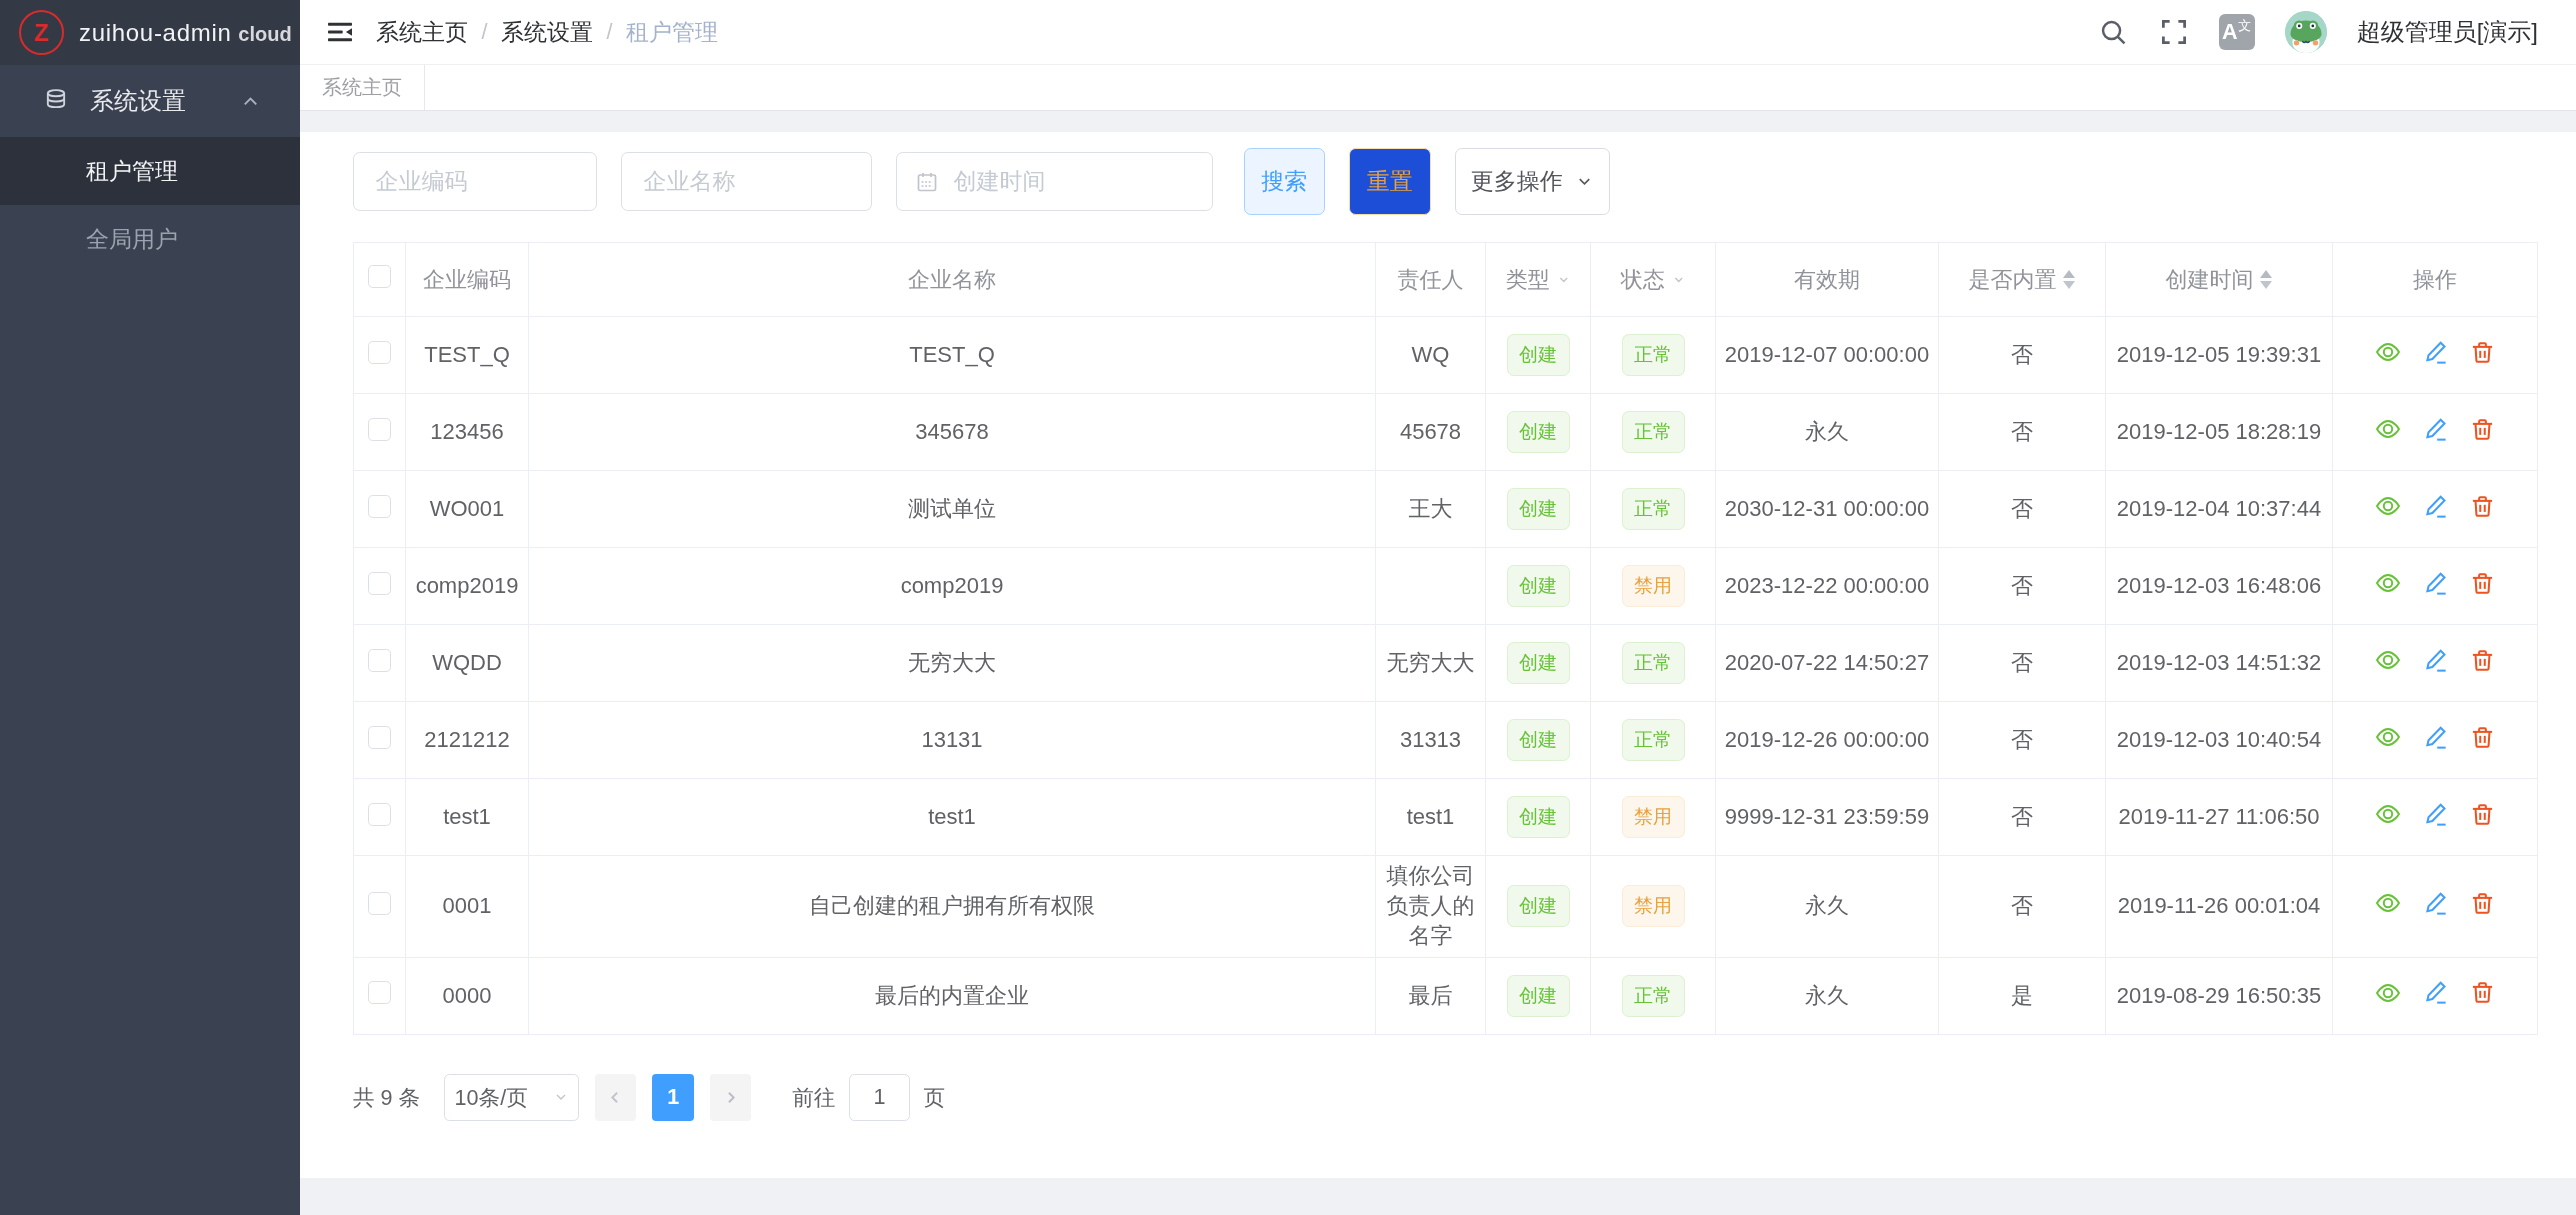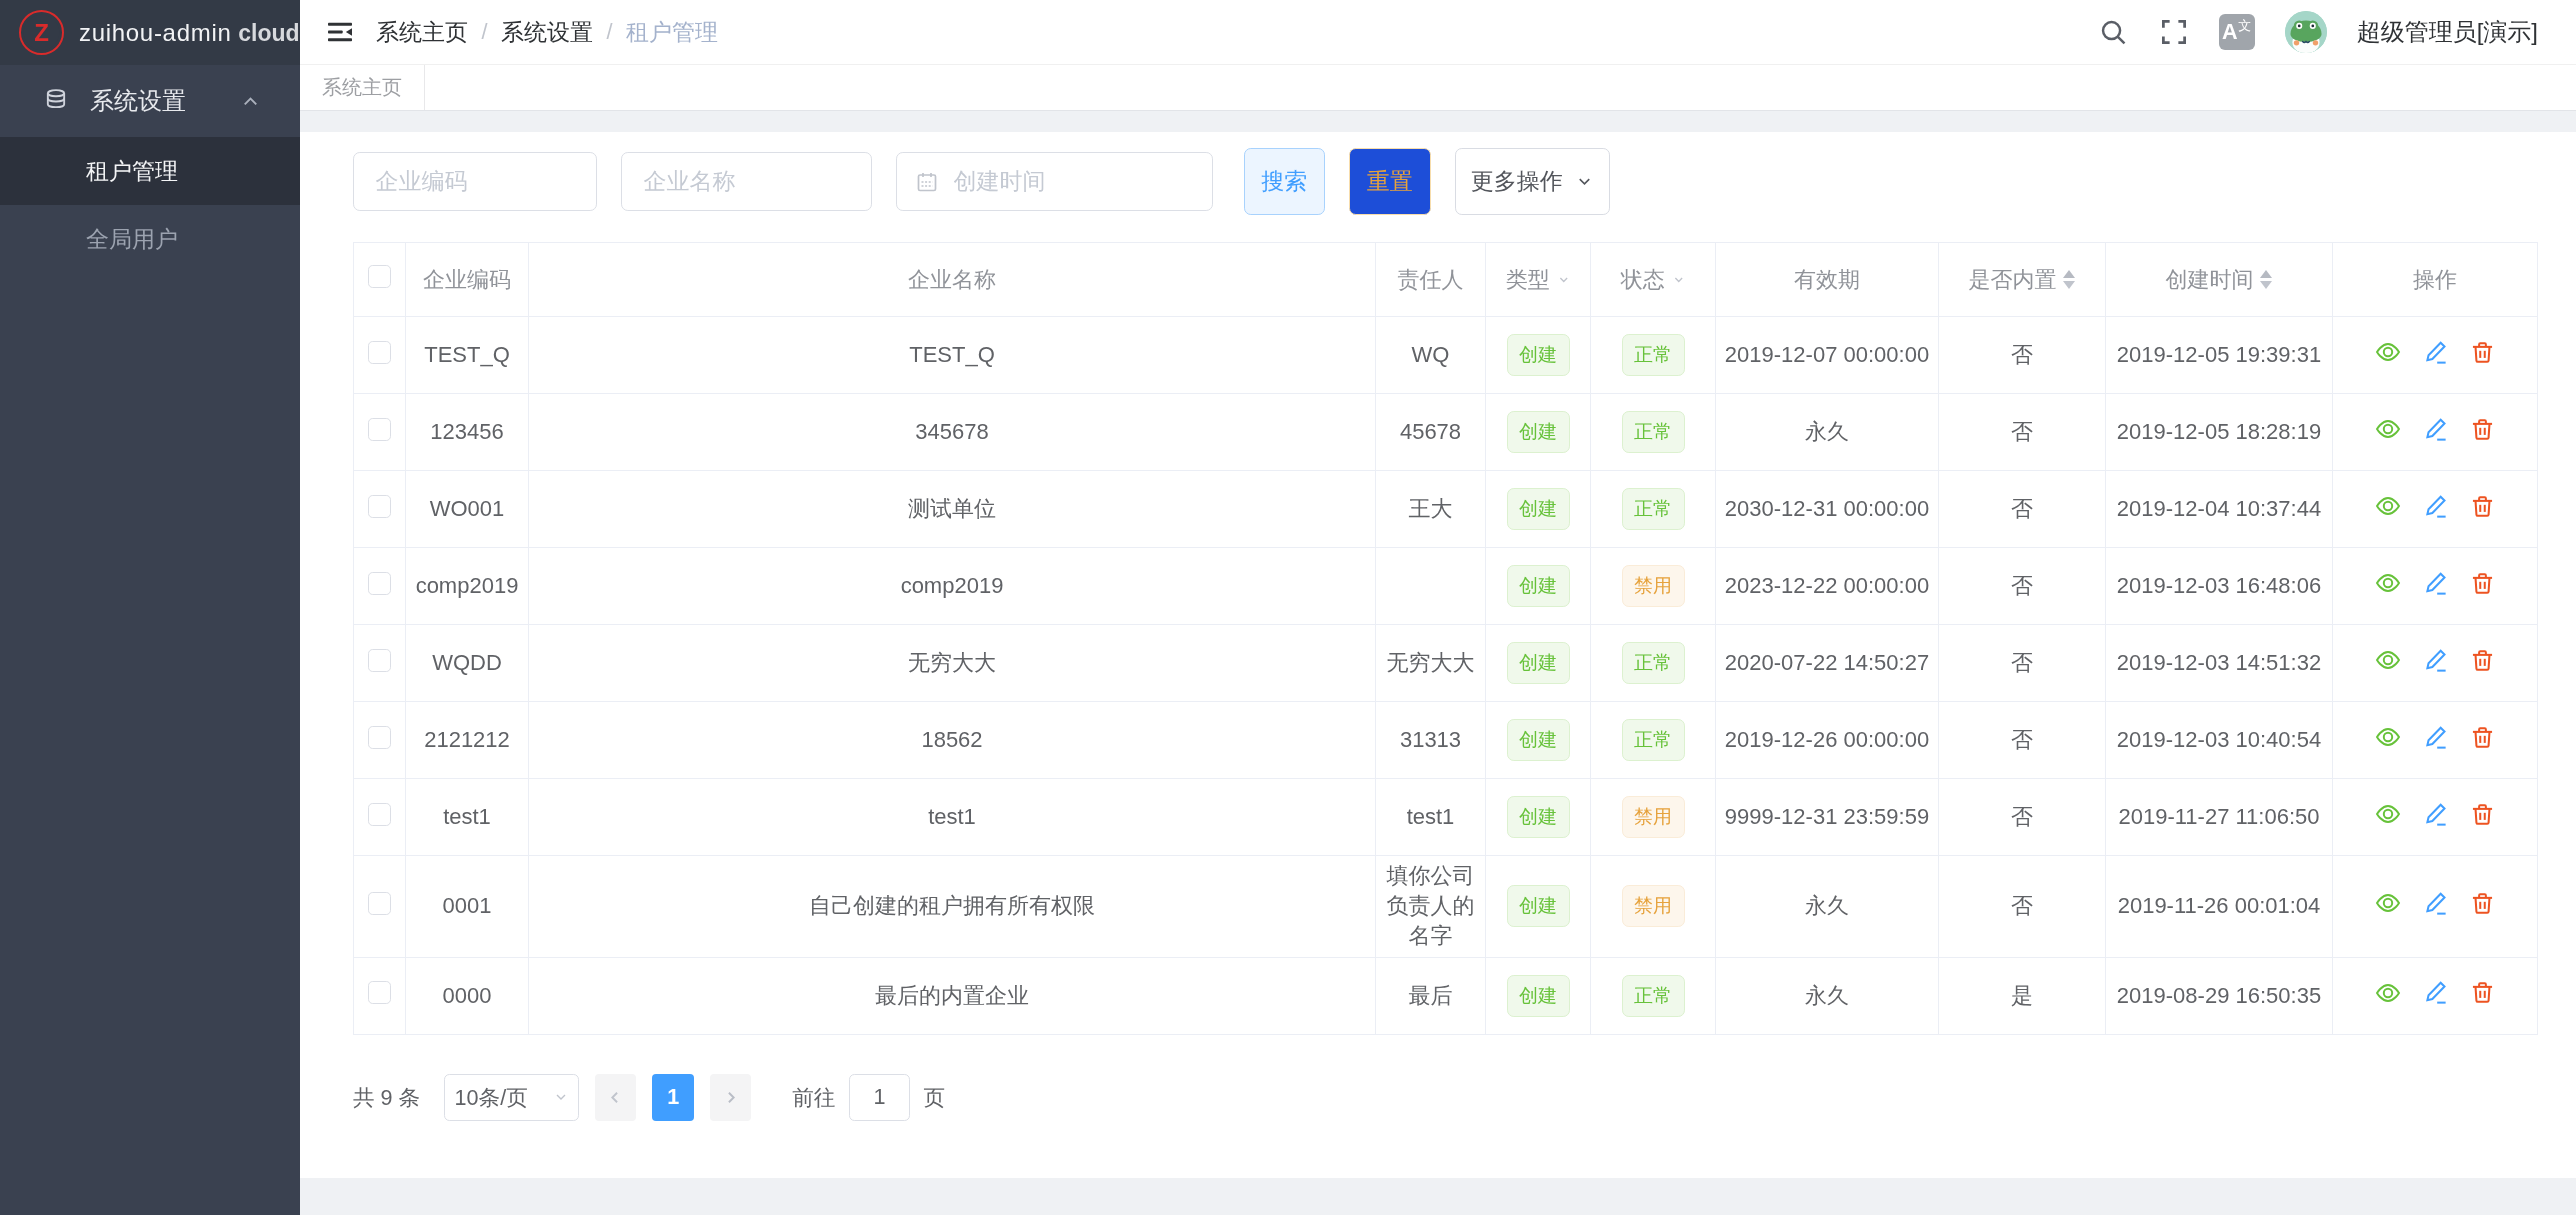--- a/index.html
+++ b/index.html
@@ -10,21 +10,21 @@
     overflow: hidden;
     color: #606266;
   }
   
   .sidebar { position: absolute; left:0; top:0; width:300px; height:1215px; background:#3a4150; z-index:5; }
   .logo-area { height:65px; background:#333a46; display:flex; align-items:center; padding-left:19px; gap:15px; }
   .logo-badge { width:45px; height:45px; border-radius:50%; border:2.7px double #d92b2b; color:#d92b2b;
                 display:flex; align-items:center; justify-content:center; font-weight:bold; font-size:24px;
                 box-shadow: inset 0 0 0 2.7px #333a46; background:#333a46; }
   .logo-title { color:#f2f3f5; font-size:24px; font-weight:500; letter-spacing:0.7px; }
-  .logo-suffix { color:#d7d9dd; font-size:23px; font-weight:bold; margin-left:6.8px; }
+  .logo-suffix { color:#d7d9dd; font-size:20px; font-weight:bold; margin-left:6.8px; }
   .menu-group { height:72px; display:flex; align-items:center; padding:0 38px 0 42px; color:#e8eaee; font-size:24px; cursor:pointer; }
   .menu-group .mg-label { margin-left:20px; flex:1; }
   .menu-item { height:68px; display:flex; align-items:center; padding-left:86px; font-size:23px; color:#9ca3b0; cursor:pointer; }
   .menu-item.active { background:#2c313c; color:#f4f5f7; }
   .icon-svg { display:inline-flex; align-items:center; justify-content:center; }
 
   
   .header { position:absolute; left:300px; top:0; right:0; height:65px; background:#fff; display:flex; align-items:center;
             border-bottom:0.7px solid #f0f0f0; z-index:4; }
   .hamburger { padding:0 20px 0 24px; cursor:pointer; display:flex; align-items:center; height:100%; }
@@ -437,21 +437,21 @@
                     <path d="M5.8 7 l0.8 12.2 a1.2 1.2 0 0 0 1.2 1.1 h8.4 a1.2 1.2 0 0 0 1.2-1.1 L18.2 7"></path>
                     <line x1="10" y1="10.5" x2="10" y2="16.8"></line>
                     <line x1="14" y1="10.5" x2="14" y2="16.8"></line>
                   </svg>
                 </span>
               </span></td>
           </tr>
           <tr>
             <td><span class="checkbox"></span></td>
             <td class="nowrap">2121212</td>
-            <td>18562</td>
+            <td>13131</td>
             <td>31313</td>
             <td><span class="tag success">创建</span></td>
             <td><span class="tag success">正常</span></td>
             <td class="nowrap">2019-12-26 00:00:00</td>
             <td>否</td>
             <td class="nowrap">2019-12-03 10:40:54</td>
             <td><span class="acts">
                 <span class="act">
                   <svg width="28" height="28" viewBox="0 0 24 24" fill="none" stroke="#67c23a" stroke-width="1.7">
                     <path d="M12 5.2 C6.6 5.2 2.6 12 2.6 12 S6.6 18.8 12 18.8 S21.4 12 21.4 12 S17.4 5.2 12 5.2 Z"></path>

